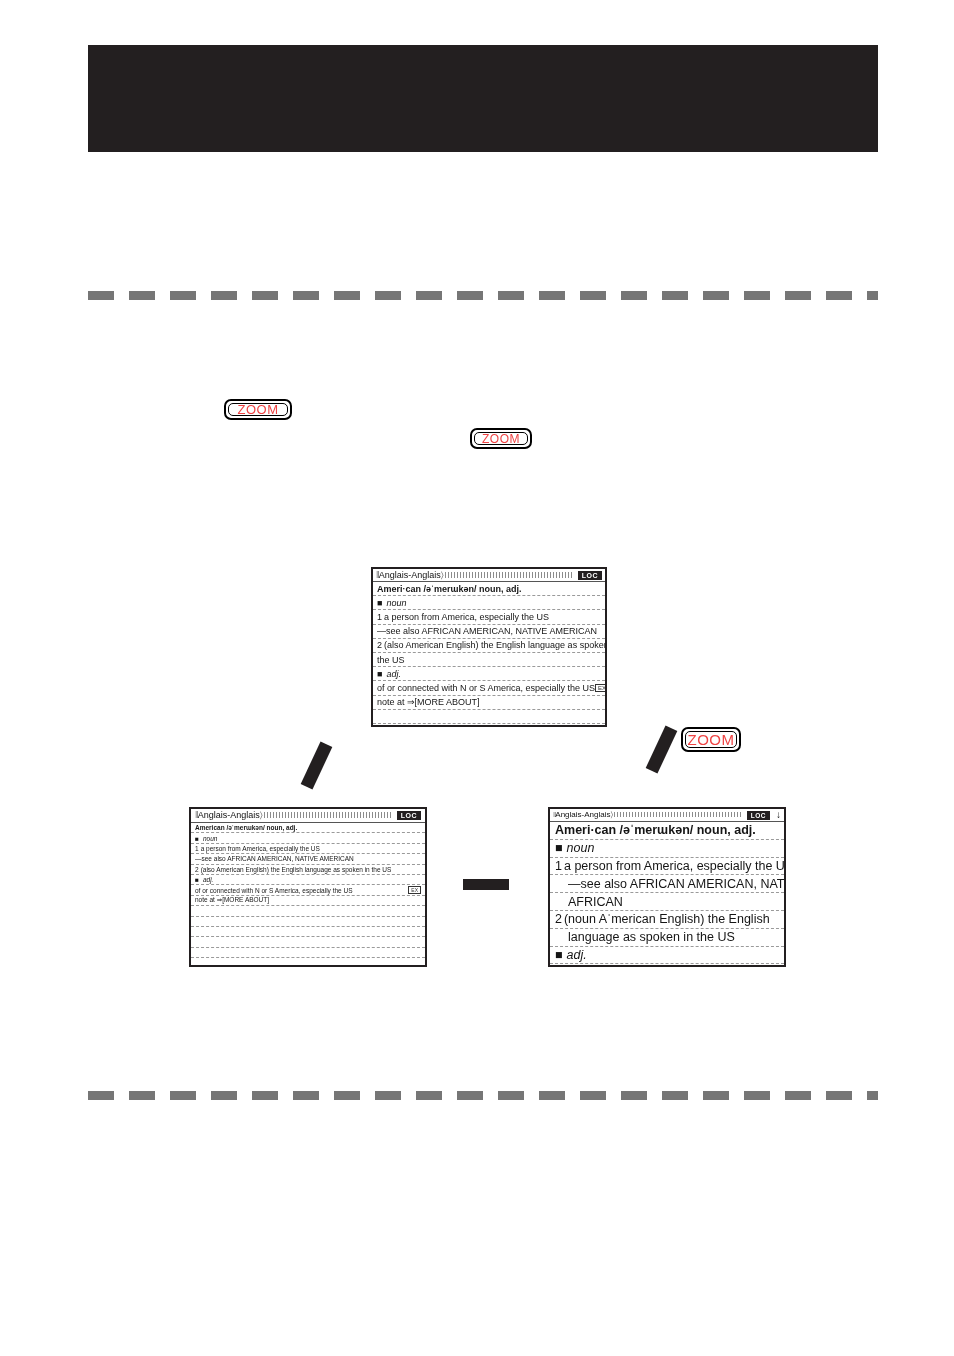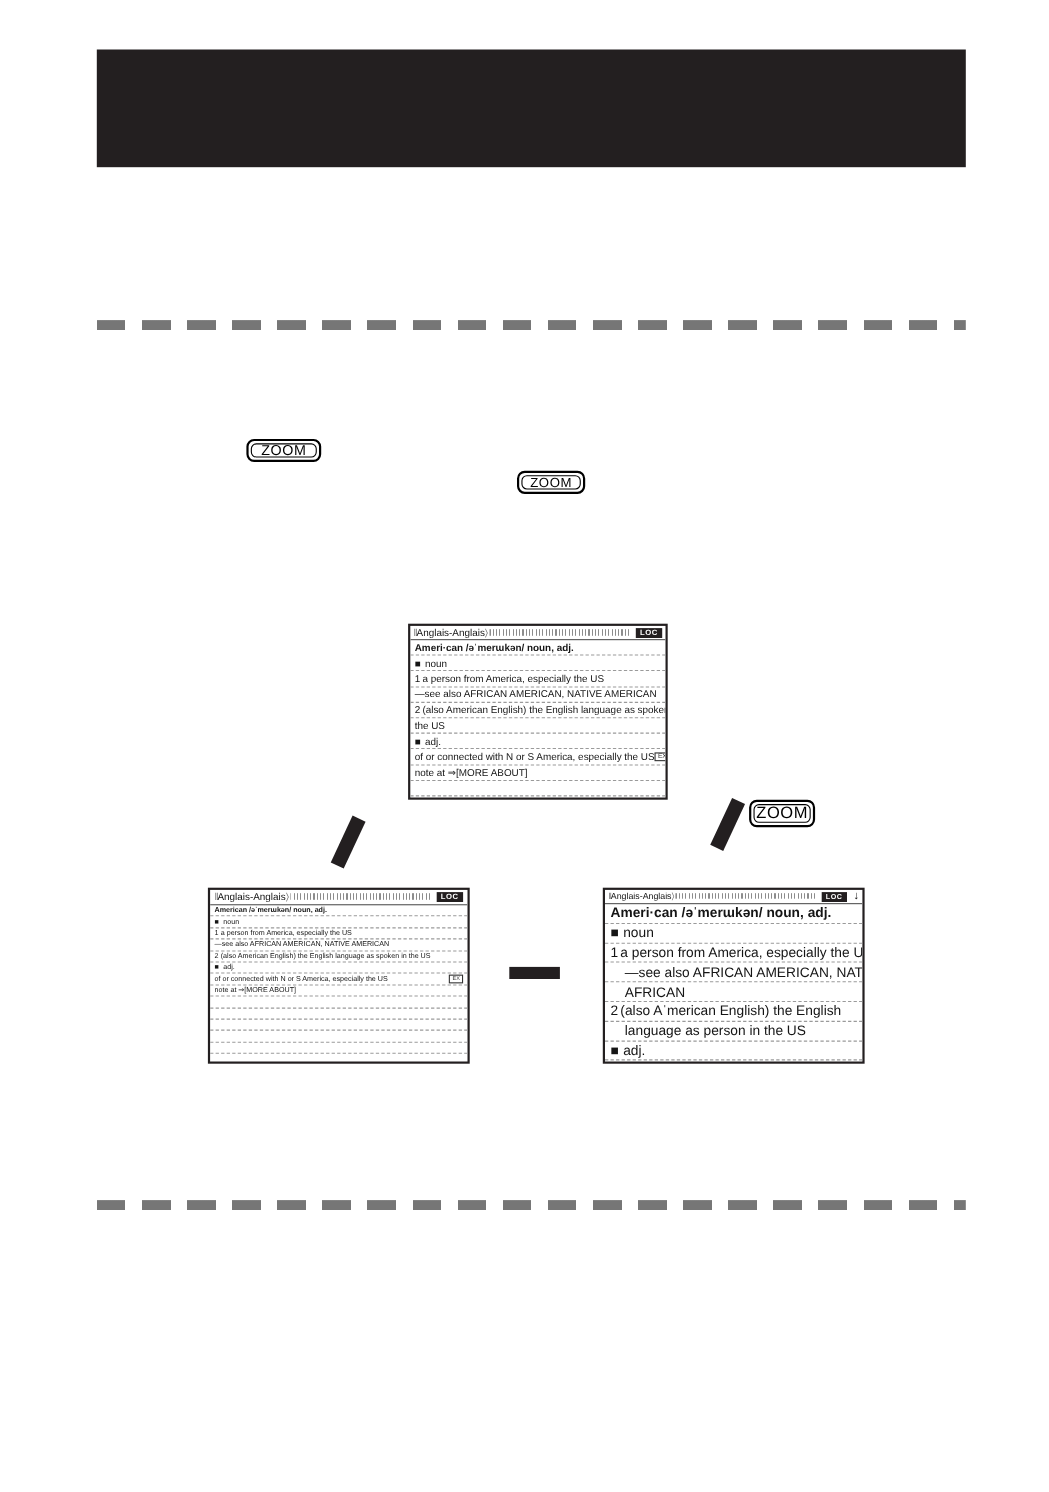--- a/index.html
+++ b/index.html
@@ -47,21 +47,21 @@
   .rule-top { top: 291px; }
   .rule-bottom { top: 1091px; }
 
   
   .zoom-key {
     position: absolute;
     box-sizing: border-box;
     border: 2px solid #000;
     border-radius: 7px;
     background: #fff;
-    color: #000000;
+    color: #ef4444;
     text-align: center;
     font-family: "Liberation Sans", sans-serif;
     letter-spacing: 0.5px;
     display: flex;
     align-items: center;
     justify-content: center;
   }
   .zoom-key::before {
     content: "";
     position: absolute;
@@ -165,21 +165,21 @@
     color: #151515;
     display: flex;
     align-items: center;
   }
   .lcd-line .txt { flex: 0 0 auto; }
   .lcd-line .spacer { flex: 1 1 auto; }
   .sq::before {
     content: "\25A0";
     margin-right: 4px;
   }
-  .i { }
+  .i { font-style: italic; }
   .num {
     font-weight: normal;
     margin-right: 2px;
   }
   .mini-badge {
     border: 1px solid #333;
     color: #333;
     padding: 0 2px;
     flex: 0 0 auto;
   }
@@ -372,24 +372,24 @@
         <span class="txt">a person from America, especially the US</span>
       </div>
       <div class="lcd-line indent">
         <span class="txt">—see also AFRICAN AMERICAN, NATIVE</span>
       </div>
       <div class="lcd-line indent">
         <span class="txt">AFRICAN</span>
       </div>
       <div class="lcd-line">
         <span class="txt num">2</span>
-        <span class="txt">(also Aˈmerican English) the English</span>
-      </div>
-      <div class="lcd-line indent">
-        <span class="txt">language as person in the US</span>
+        <span class="txt">(noun Aˈmerican English) the English</span>
+      </div>
+      <div class="lcd-line indent">
+        <span class="txt">language as spoken in the US</span>
       </div>
       <div class="lcd-line">
         <span class="txt sq i">adj.</span>
       </div>
       <div class="lcd-line indent">
         <span class="txt">of or connected with N or S America,</span>
       </div>
     </div>
 </div>
 

